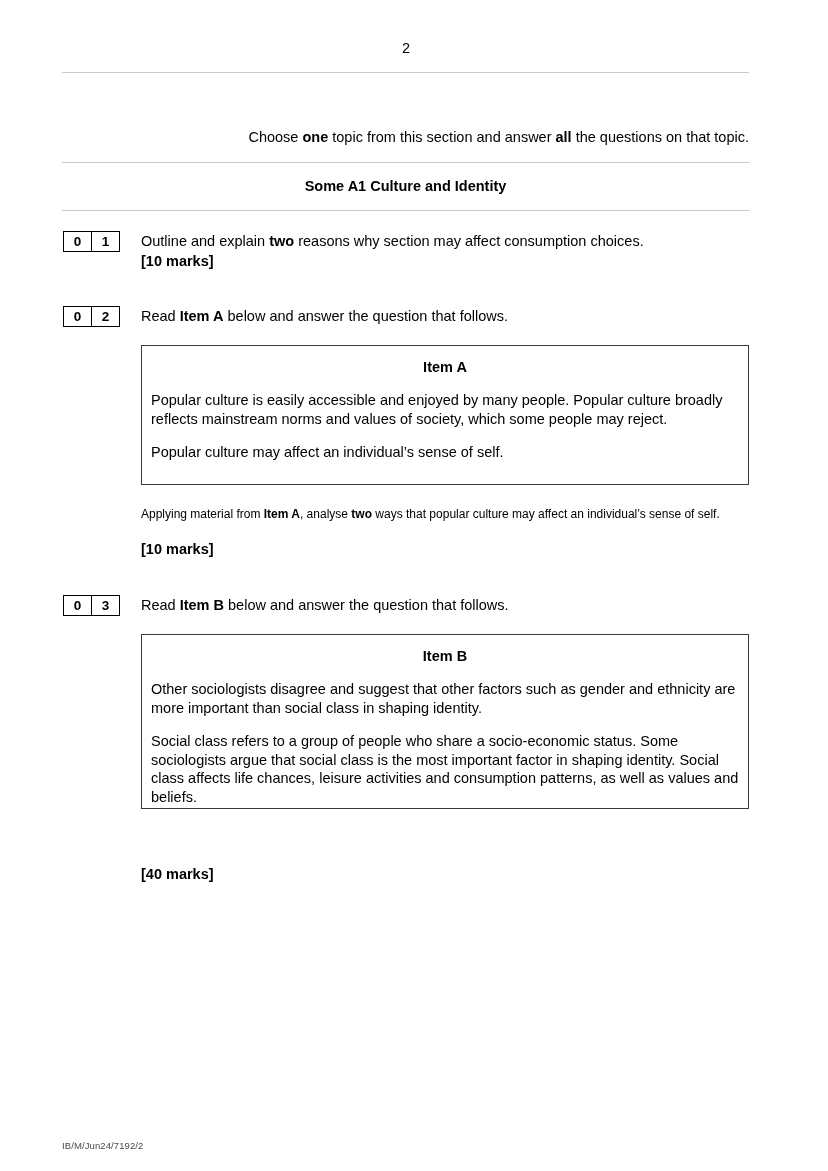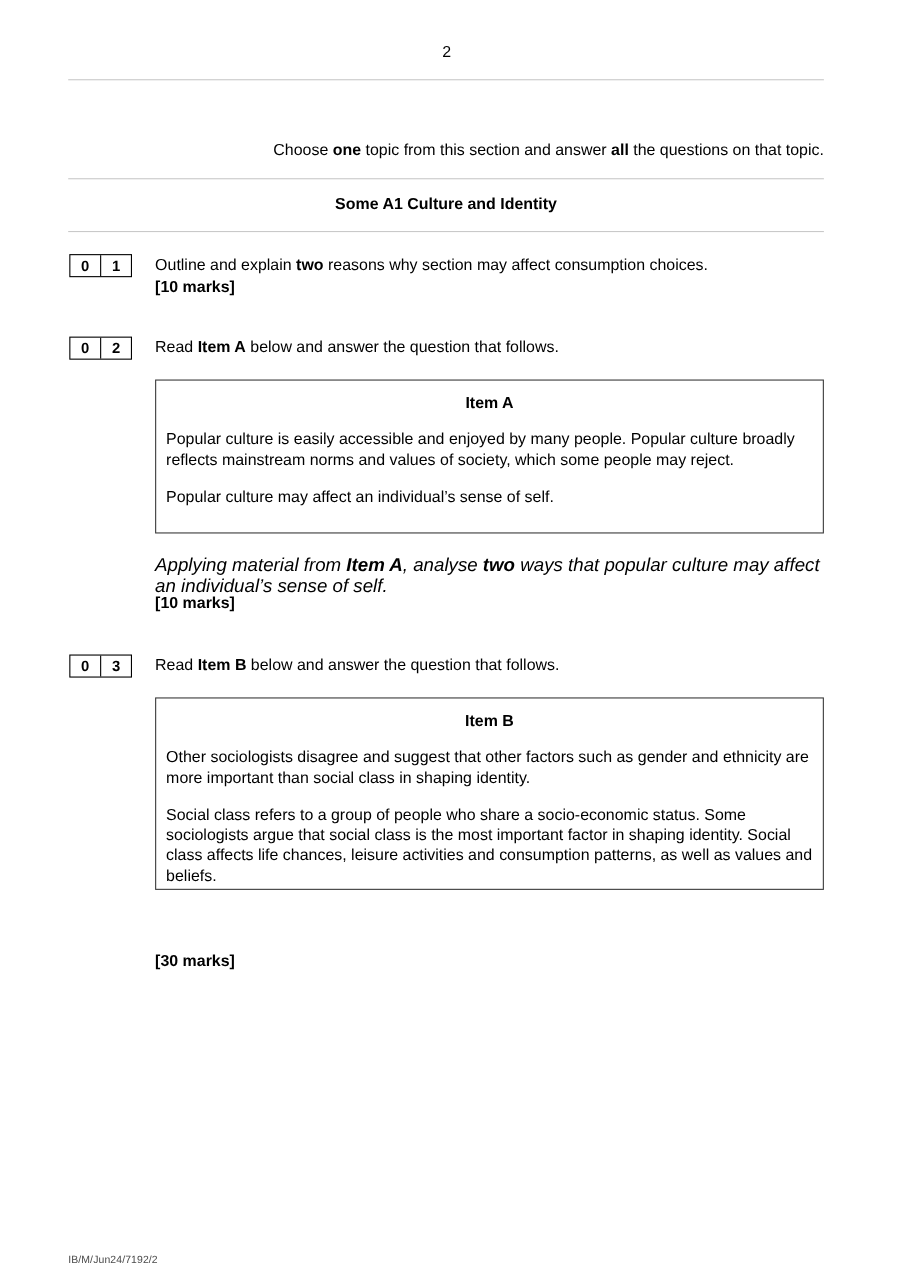--- a/index.html
+++ b/index.html
@@ -137,23 +137,22 @@
   }
   .item-para.last {
     margin-bottom: 13px;
   }
 
   
   .body-para {
     position: absolute;
     left: 141px;
     width: 608px;
-    font-size: 17px;
-    line-height: 18.5px;
-    font-style: italic;
+    font-size: 12px;
+    line-height: 18.5px;
   }
 
   
   .footer-ref {
     position: absolute;
     left: 62px;
     bottom: 20px;
     font-size: 9.5px;
     color: #4a4a4a;
     letter-spacing: 0.1px;
@@ -212,17 +211,17 @@
     </div>
     <div class="qtext"><span>Read </span><b>Item B</b><span> below and answer the question that follows.</span></div>
   </div>
 
   <div class="item-box" style="top:634px; height:175px;">
     <div class="item-title">Item B</div>
     <div class="item-para last">Other sociologists disagree and suggest that other factors such as gender and ethnicity are more important than social class in shaping identity.</div>
     <div class="item-para">Social class refers to a group of people who share a socio-economic status.  Some sociologists argue that social class is the most important factor in shaping identity. Social class affects life chances, leisure activities and consumption patterns, as well as values and beliefs.</div>
   </div>
 
-  <div class="marks" style="top:865px;">[30 marks]</div>
+  <div class="marks" style="top:865px;">[40 marks]</div>
 
   <div class="footer-ref">IB/M/Jun24/7192/2</div>
 
 </div>
 
 </body></html>

